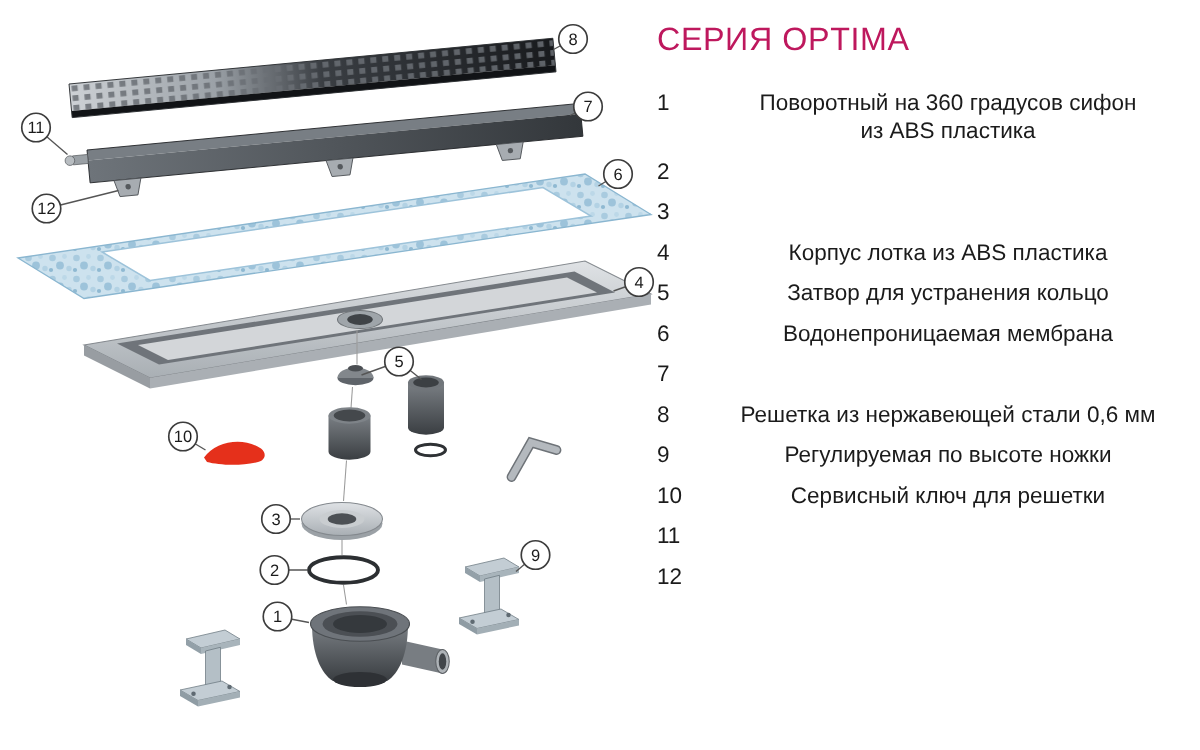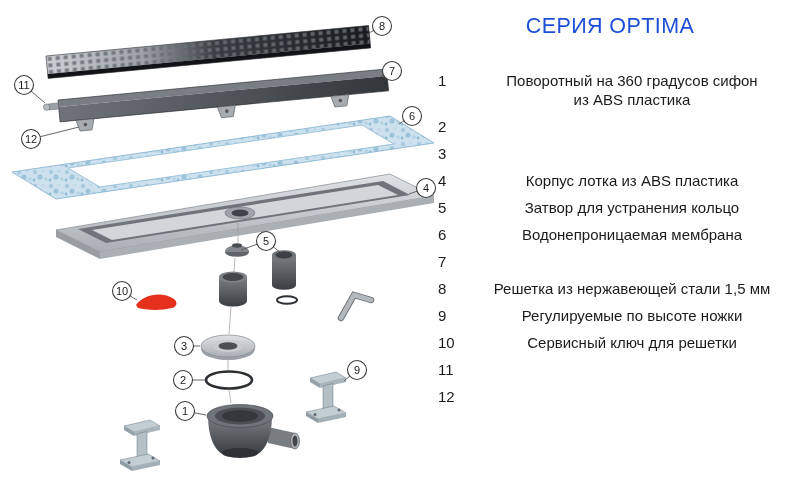--- a/index.html
+++ b/index.html
@@ -6,22 +6,22 @@
   html,body { width:800px; height:500px; }
   body {
     font-family:"Liberation Sans","DejaVu Sans",sans-serif;
     background:#ffffff; position:relative; overflow:hidden;
     color:var(--text-color,#1b1b1b);
   }
   .stage { position:absolute; left:0; top:0; width:800px; height:500px; background:#fff; }
   .diagram { position:absolute; left:0; top:0; }
   .right-panel { position:absolute; left:438px; top:14px; width:352px; }
   .series-title {
-    font-size:21.5px; font-weight:500; color:#1d4ed8; text-align:center;
-    letter-spacing:.4px; padding-right:8px; margin-bottom:32px;
+    font-size:21.5px; font-weight:500; color:#be185d; text-align:left;
+    letter-spacing:.4px; padding-right:8px; margin-bottom:20px;
   }
   .part-row {
     display:grid; grid-template-columns:32px 1fr; column-gap:4px;
     margin-bottom:8px; font-size:15px; line-height:19px; color:#1b1b1b;
   }
   .part-num { text-align:left; }
   .part-label { white-space:pre-line;text-align:center; }
   .leader { stroke:#555; stroke-width:0.9; fill:none; }
   .axis { stroke:#9a9a9a; stroke-width:0.7; }
   .callout-circle { fill:#ffffff; stroke:var(--callout-stroke,#3c3c3c); stroke-width:1.1; }
@@ -239,26 +239,26 @@
     <span class="part-num">6</span>
     <span class="part-label">Водонепроницаемая мембрана</span>
   </div>
 
   <div class="part-row">
     <span class="part-num">7</span>
   </div>
 
   <div class="part-row">
     <span class="part-num">8</span>
-    <span class="part-label">Решетка из нержавеющей стали 1,5 мм</span>
+    <span class="part-label">Решетка из нержавеющей стали 0,6 мм</span>
   </div>
 
   <div class="part-row">
     <span class="part-num">9</span>
-    <span class="part-label">Регулируемые по высоте ножки</span>
+    <span class="part-label">Регулируемая по высоте ножки</span>
   </div>
 
   <div class="part-row">
     <span class="part-num">10</span>
     <span class="part-label">Сервисный ключ для решетки</span>
   </div>
 
   <div class="part-row">
     <span class="part-num">11</span>
   </div>

